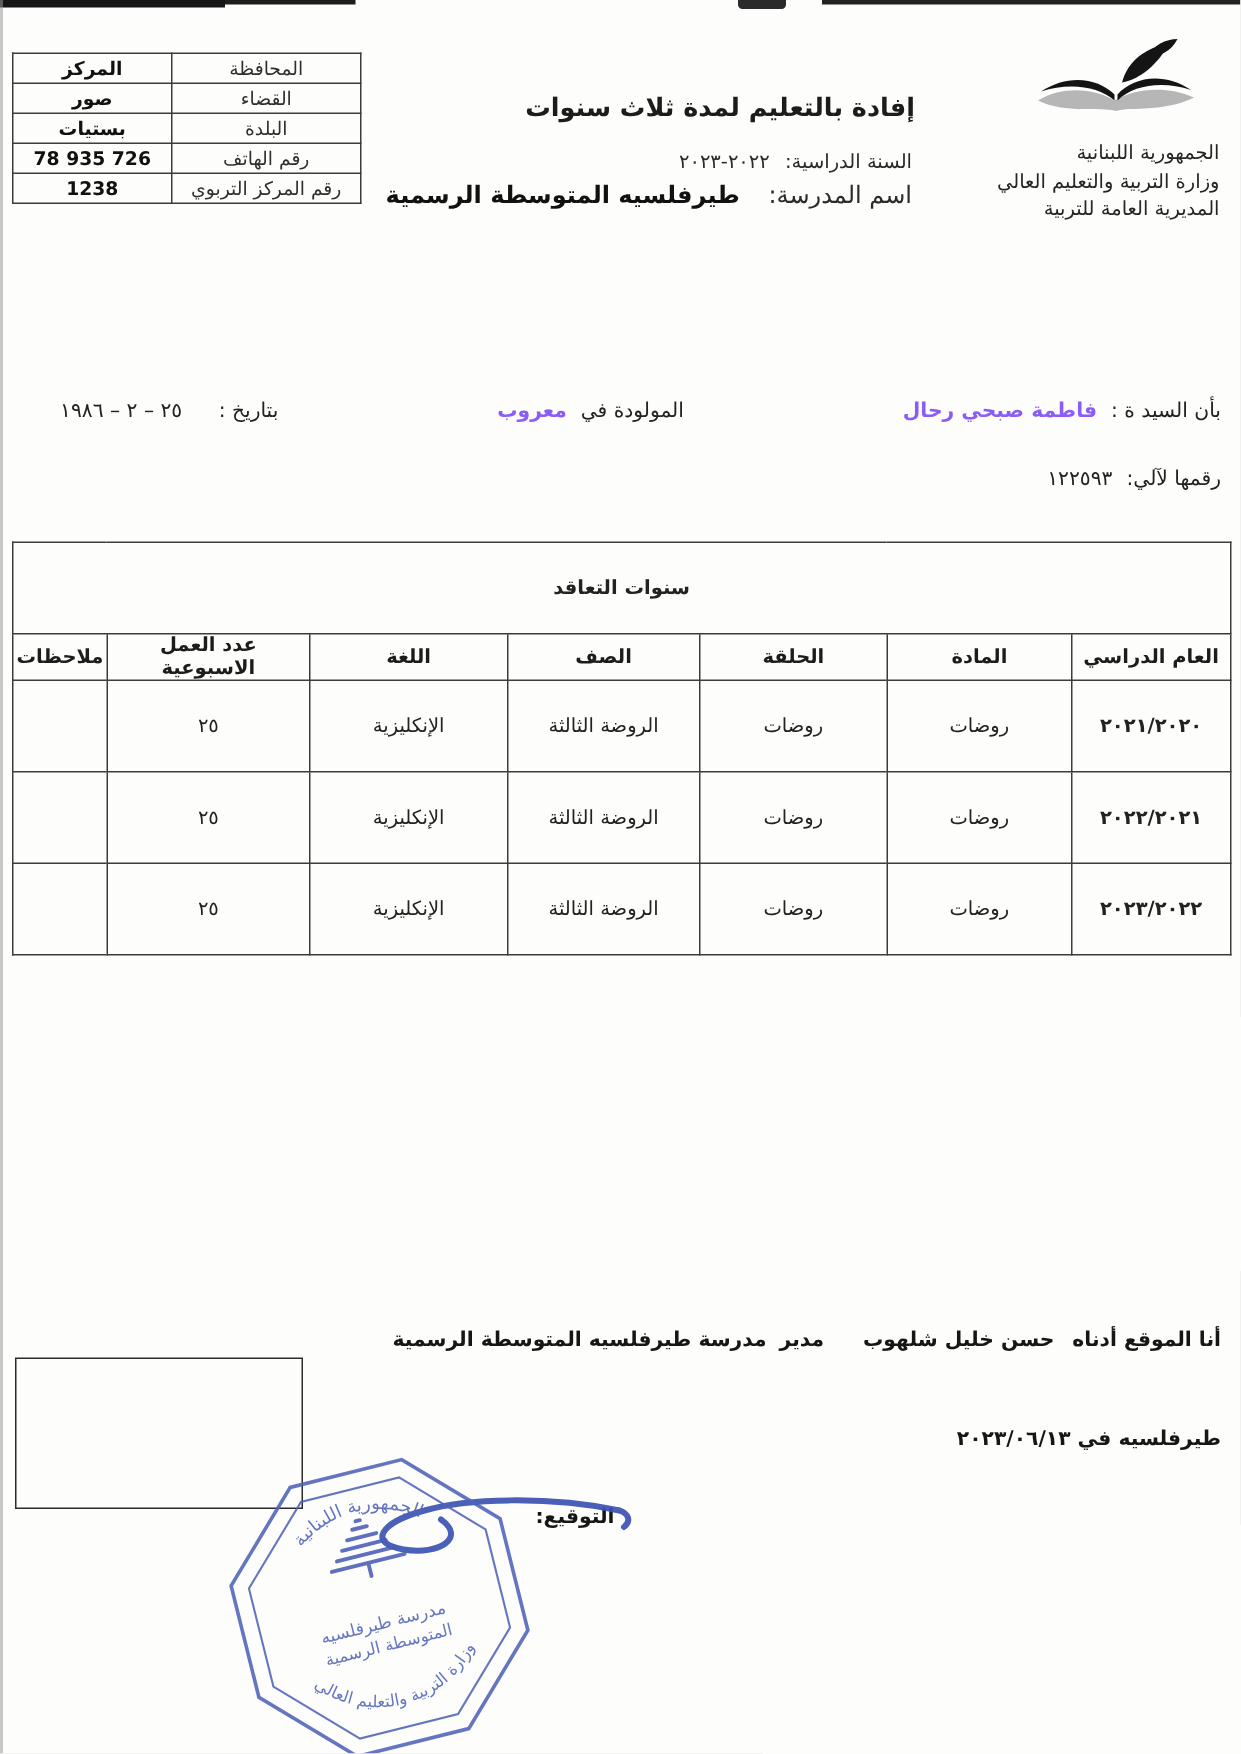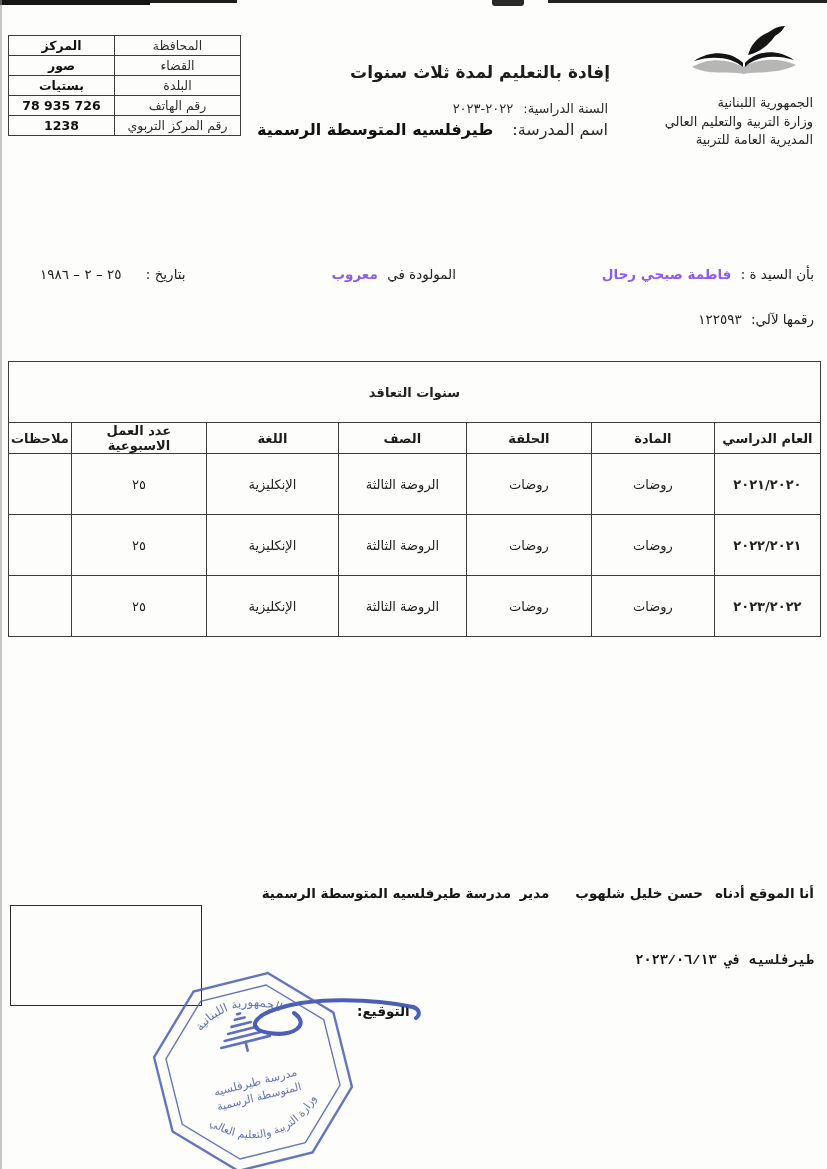--- a/index.html
+++ b/index.html
@@ -61,21 +61,21 @@
   .caption-cell { height:22px; font-size:13px; font-weight:bold; color:#1c1c1c; }
   table.contract th { height:26px; font-size:13px; font-weight:bold; color:#1c1c1c; padding:0 2px; }
   table.contract td { height:61px; font-size:13px; color:#222; }
   td.c-year { font-weight:bold; }
 
   
   .line-signer { position:absolute; right:13px; top:885px; font-size:13.5px; font-weight:bold; color:#161616; white-space:nowrap; }
   .gap-s { display:inline-block; width:12px; }
   .gap-m { display:inline-block; width:26px; }
   .empty-box { position:absolute; left:10px; top:905px; width:192px; height:101px; border:1.5px solid #2b2b2b; background:transparent; }
-  .line-placedate { position:absolute; right:13px; top:951px; font-size:13.5px; font-weight:bold; color:#161616; white-space:nowrap;font-family:Liberation Mono, monospace; }
+  .line-placedate { position:absolute; right:13px; top:951px; font-size:13.5px; font-weight:bold; color:#161616; white-space:nowrap; }
   .signature-label { position:absolute; left:357px; top:1003px; font-size:13.5px; font-weight:bold; color:#161616; white-space:nowrap; }
   .signature-svg { position:absolute; left:195px; top:993px; width:230px; height:50px; }
   .stamp-svg { position:absolute; left:138px; top:960px; width:232px; height:232px; }
 </style>
 </head>
 <body>
 
 <div class="page">
 
   <div class="scan-top-1"></div>

